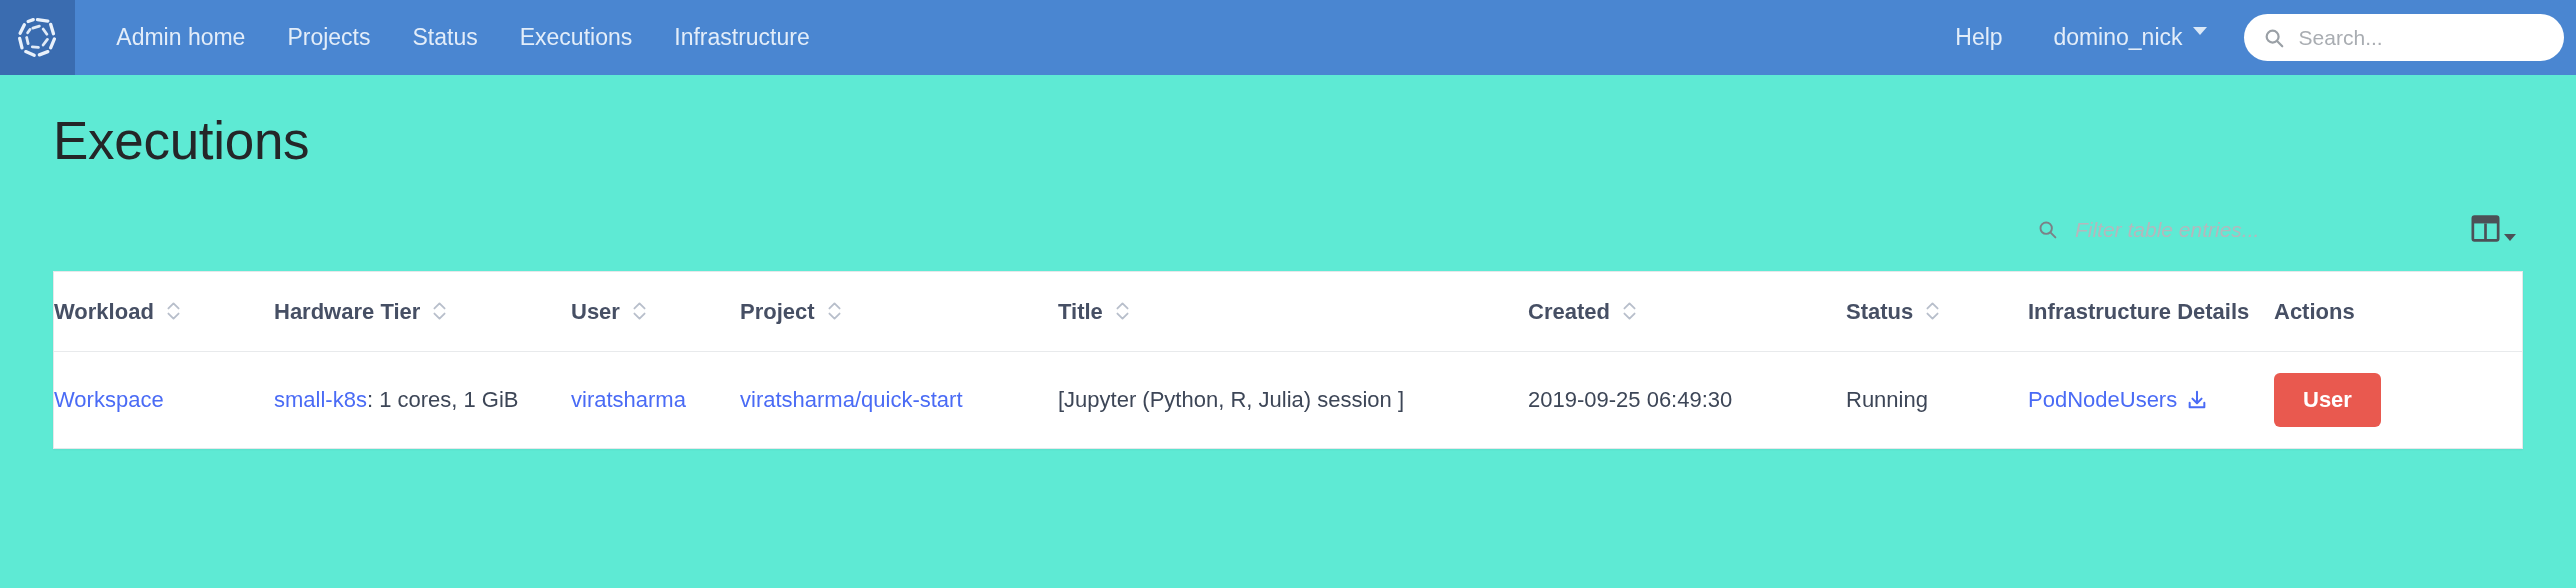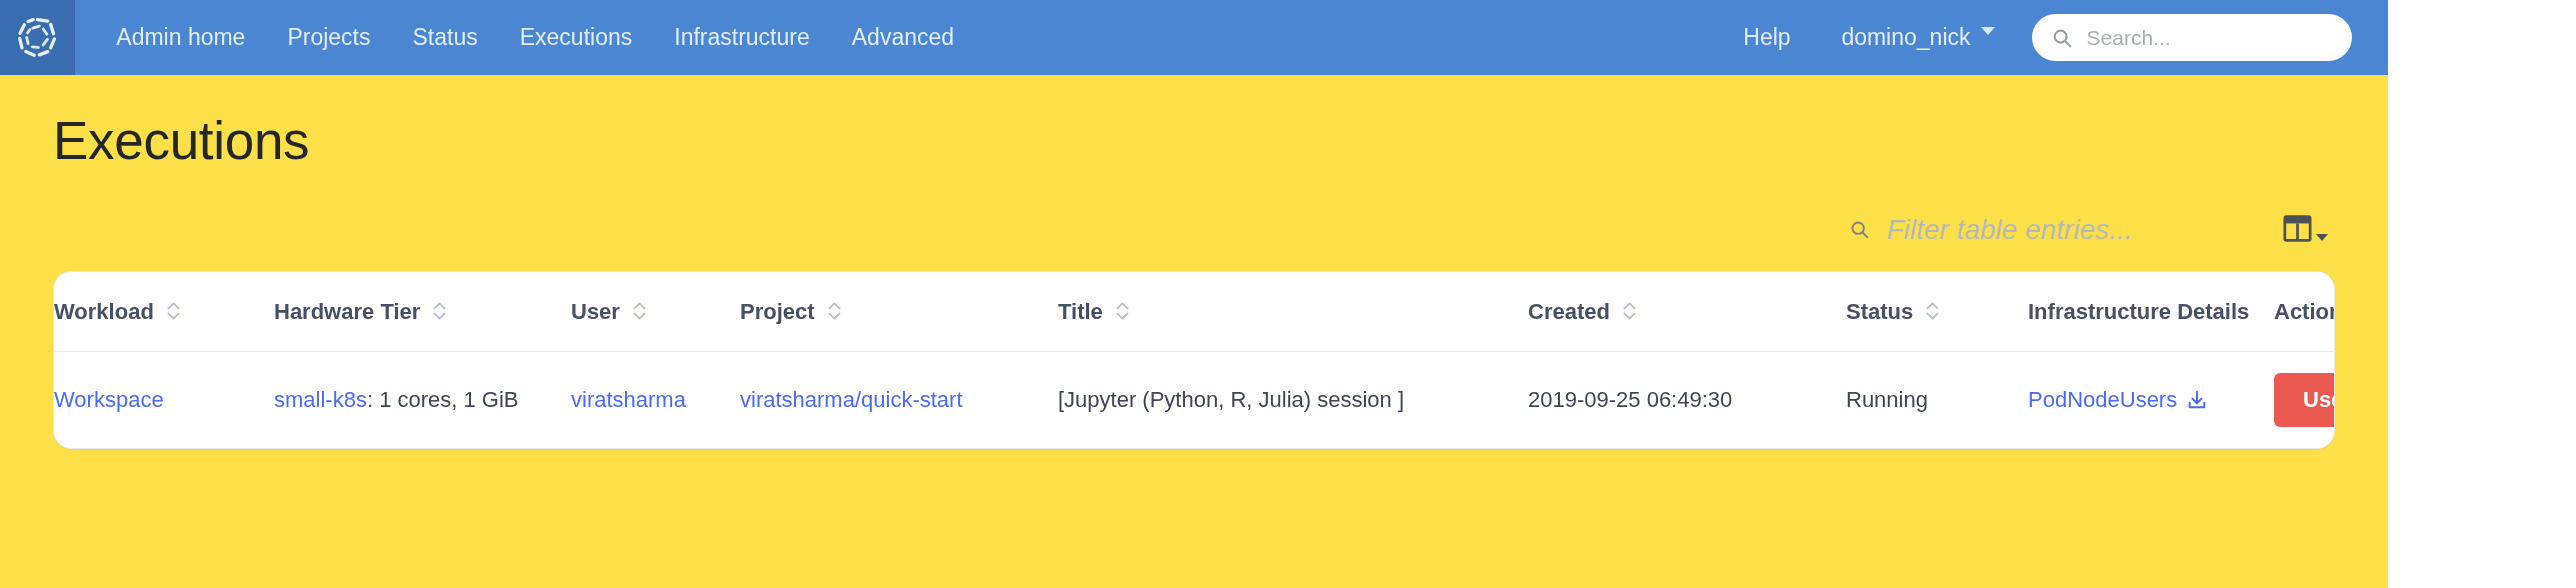--- a/index.html
+++ b/index.html
@@ -4,21 +4,21 @@
 <title>Executions</title>
 <style>
   * { box-sizing: border-box; }
   html, body {
     margin: 0; padding: 0;
     width: 2576px; height: 588px;
     background: #ffffff;
     font-family: "Liberation Sans", sans-serif;
     -webkit-font-smoothing: antialiased;
   }
-  .page { width: 2388px; height: 588px; position: relative; overflow: hidden; background:#fde047; }
+  .page { width: 2576px; height: 588px; position: relative; overflow: hidden; background:#5eead4; }
 
   
   .navbar {
     height: 75px;
     background: #4a86d1;
     display: flex;
     align-items: center;
     position: relative;
   }
   .logo-box {
@@ -32,21 +32,21 @@
   .nav-links { display: flex; align-items: center; margin-left: 20.3px; }
   .nav-link {
     color: #e3edf9;
     font-size: 23px;
     padding: 0 21px;
     line-height: 75px;
     white-space: nowrap;
     cursor: pointer;
     text-decoration: none;
   }
-  .nav-right { margin-left: auto; display: flex; align-items: center; padding-right: 36px; }
+  .nav-right { margin-left: auto; display: flex; align-items: center; padding-right: 12px; }
   .nav-right .nav-link { padding: 0 25.4px; }
   .user-menu { display: flex; align-items: flex-start; cursor: pointer; padding: 0 17px 0 25.4px; }
   .user-menu .user-label { color:#e3edf9; font-size: 23px; }
   .caret-down {
     width: 0; height: 0; margin-left: 10.2px; margin-top: 3.4px;
     border-left: 7.6px solid transparent;
     border-right: 7.6px solid transparent;
     border-top: 8.5px solid #dbe8f7;
   }
   .search-pill {
@@ -83,37 +83,37 @@
     display: flex; align-items: center; justify-content: flex-end;
     height: 51px;
     margin-top: 34px;
     padding-right: 1.7px;
   }
   .filter-wrap { display: flex; align-items: center; margin-right: 37px; }
   .filter-wrap .mag { margin-right: 15.3px; display:flex; }
   .filter-input {
     border: none; outline: none; background: transparent;
     font-family: "Liberation Sans", sans-serif;
-    font-size: 28px; font-style: italic; color: #6b7075;
+    font-size: 21px; font-style: italic; color: #6b7075;
     width: 356px;
   }
   .filter-input::placeholder { color: #b4b8bc; font-style: italic; }
   .col-chooser { display: flex; align-items: flex-end; cursor: pointer; padding: 5.1px; }
   .col-chooser .caret-small {
     width: 0; height: 0; margin-left: 4.2px; margin-bottom: 3.4px;
     border-left: 6.8px solid transparent;
     border-right: 6.8px solid transparent;
     border-top: 7.6px solid #4c5157;
   }
 
   
   .table-card {
     margin-top: 15.3px;
     border: 0.8px solid #e6e8ea;
-    border-radius: 18px;
+    border-radius: 0;
     background: #ffffff;
     box-shadow: 0 0.8px 1.7px rgba(0,0,0,0.045);
     overflow: hidden;
   }
   table.exec-table { width: 100%; border-collapse: collapse; table-layout: fixed; }
   table.exec-table th {
     text-align: left;
     font-size: 22px;
     font-weight: 700;
     color: #464f64;
@@ -191,21 +191,20 @@
         </g>
       </svg>
     </div>
 
     <div class="nav-links">
       <a class="nav-link">Admin home</a>
       <a class="nav-link">Projects</a>
       <a class="nav-link">Status</a>
       <a class="nav-link">Executions</a>
       <a class="nav-link">Infrastructure</a>
-      <a class="nav-link">Advanced</a>
     </div>
 
     <div class="nav-right">
       <a class="nav-link">Help</a>
 
       <div class="user-menu">
         <span class="user-label">domino_nick</span>
         <span class="caret-down"></span>
       </div>
 

